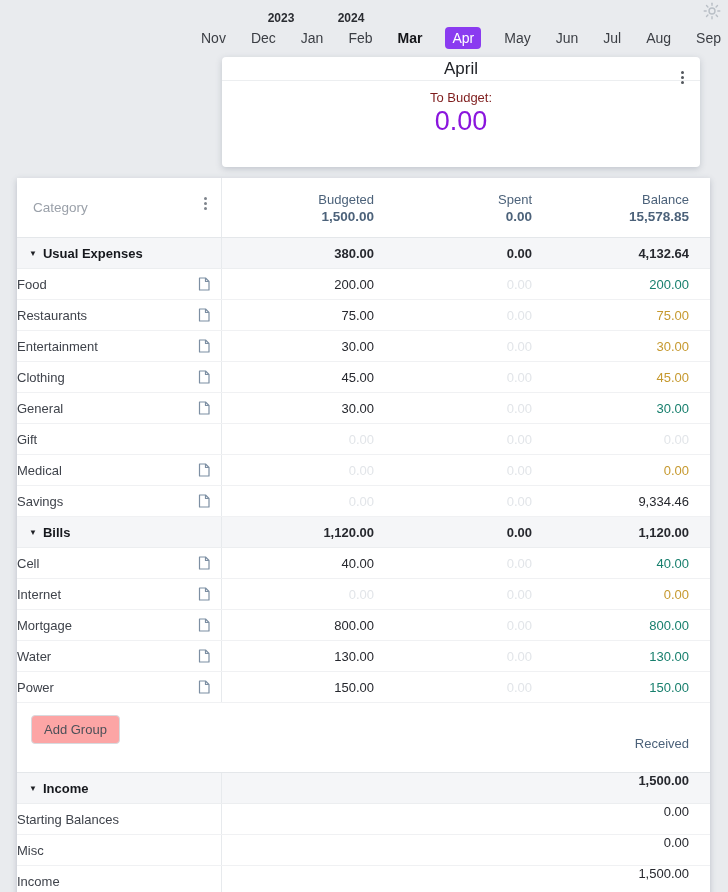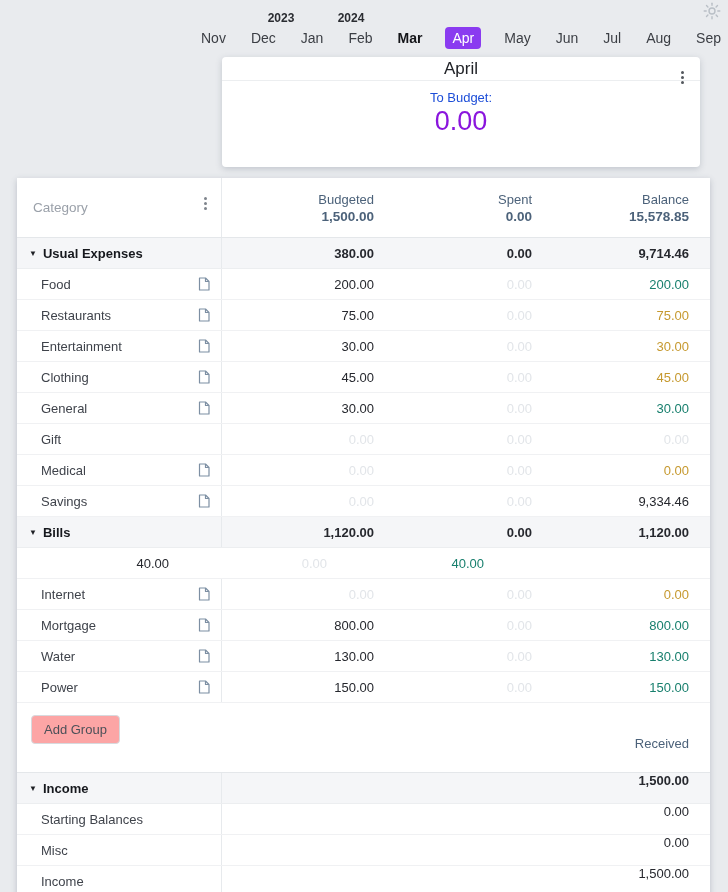--- a/index.html
+++ b/index.html
@@ -23,21 +23,21 @@
   
   .card { position:absolute; left:222px; top:57px; width:478px; height:110px; background:#fff;
           border-radius:4px; box-shadow:0 2px 6px rgba(80,90,110,.25); }
   .card-title-row { position:relative; height:24px; border-bottom:1px solid #eceef0;
                     display:flex; align-items:center; justify-content:center; }
   .card-title { font-size:17px; font-weight:500; color:#202227; }
   .dots { display:flex; flex-direction:column; gap:2px; align-items:center; cursor:pointer; padding:4px; }
   .dots i { width:3px; height:3px; border-radius:50%; background:#53575d; }
   .card-dots { position:absolute; right:12px; top:10px; }
   .card-body { padding-top:9px; text-align:center; }
-  .to-budget-label { font-size:13px; color:#1d4ed8; }
+  .to-budget-label { font-size:13px; color:#7f1d1d; }
   .to-budget-value { font-size:27px; color:#8a15dd; margin-top:1px; cursor:pointer; display:inline-block; }
   
   .table { position:absolute; left:17px; top:178px; width:693px; background:#fff;
            box-shadow:0 2px 6px rgba(80,90,110,.3); }
   .row { display:flex; align-items:stretch; }
   .cat-col { width:205px; flex:0 0 205px; border-right:1px solid #e7eaed; display:flex; align-items:center; position:relative; }
   .vals { flex:1; display:flex; align-items:center; padding-right:21px; }
   .vcell { text-align:right; font-size:13px; }
   .v-budgeted { width:152px; } .v-spent { width:158px; } .v-balance { width:157px; }
   .v-dark { color:#26282e; } .v-faint { color:#e2e5e9; }
@@ -51,21 +51,21 @@
   .header-dots i { background:#7e848c; }
   .col-head { display:flex; flex-direction:column; justify-content:center; gap:2px; }
   .col-label { font-size:13px; color:#4c627a; }
   .col-total { font-size:13.5px; color:#4c627a; font-weight:bold; }
   
   .group-row { height:31px; background:#f5f6f8; border-bottom:1px solid #eceef0; cursor:pointer; }
   .group-row .cat-col { padding-left:12px; }
   .tri { font-size:8px; color:#1d1f24; margin-right:6px; }
   .group-name { font-size:13px; font-weight:bold; color:#16181d; }
   .cat-row { height:31px; border-bottom:1px solid #f0f1f3; }
-  .cat-row .cat-col { padding-left:24px; }
+  .cat-row .cat-col { padding-left:0; }
   .cat-name { font-size:13px; color:#3f434b; }
   .note-icon { position:absolute; right:11px; top:8px; cursor:pointer; }
   
   .add-section { height:70px; position:relative; border-bottom:1px solid #e4e7ea; }
   .add-group-btn { position:absolute; left:14px; top:12px; font-family:"Liberation Sans",sans-serif;
                    font-size:13px; color:#4b5058; background:#fca5a5; border:1px solid #d7dade;
                    border-radius:4px; padding:6px 12px; cursor:pointer; }
   .received-label { position:absolute; right:21px; bottom:21px; font-size:13px; color:#4c627a; }
   
   .inc-val { flex:1; text-align:right; font-size:13px; padding-right:21px; color:#26282e; }
@@ -151,21 +151,21 @@
 
   <div id="expense-groups">
       <div class="row group-row">
         <div class="cat-col">
           <span class="tri">▼</span>
           <span class="group-name">Usual Expenses</span>
         </div>
         <div class="vals">
           <div class="vcell v-budgeted v-dark bold">380.00</div>
           <div class="vcell v-spent v-dark bold">0.00</div>
-          <div class="vcell v-balance v-dark bold">9,714.46</div>
+          <div class="vcell v-balance v-dark bold">4,132.64</div>
         </div>
       </div>
       <div class="row cat-row">
         <div class="cat-col">
           <span class="cat-name">Food</span>
           <span class="note-icon"><svg width="12" height="14" viewBox="0 0 12 14">
               <path d="M1.5 1h6l3.5 3.5V13h-9.5z" fill="none" stroke="#7d8fa3" stroke-width="1.2" stroke-linejoin="round"></path>
               <path d="M7.5 1v3.5H11" fill="none" stroke="#7d8fa3" stroke-width="1.2" stroke-linejoin="round"></path>
             </svg></span>
         </div>
@@ -274,20 +274,27 @@
           <span class="tri">▼</span>
           <span class="group-name">Bills</span>
         </div>
         <div class="vals">
           <div class="vcell v-budgeted v-dark bold">1,120.00</div>
           <div class="vcell v-spent v-dark bold">0.00</div>
           <div class="vcell v-balance v-dark bold">1,120.00</div>
         </div>
       </div>
       <div class="row cat-row">
+        <div class="cat-col">
+          <span class="cat-name">Cell</span>
+          <span class="note-icon"><svg width="12" height="14" viewBox="0 0 12 14">
+              <path d="M1.5 1h6l3.5 3.5V13h-9.5z" fill="none" stroke="#7d8fa3" stroke-width="1.2" stroke-linejoin="round"></path>
+              <path d="M7.5 1v3.5H11" fill="none" stroke="#7d8fa3" stroke-width="1.2" stroke-linejoin="round"></path>
+            </svg></span>
+        </div>
         <div class="vals">
           <div class="vcell v-budgeted v-dark">40.00</div>
           <div class="vcell v-spent v-faint">0.00</div>
           <div class="vcell v-balance v-green">40.00</div>
         </div>
       </div>
       <div class="row cat-row">
         <div class="cat-col">
           <span class="cat-name">Internet</span>
           <span class="note-icon"><svg width="12" height="14" viewBox="0 0 12 14">

